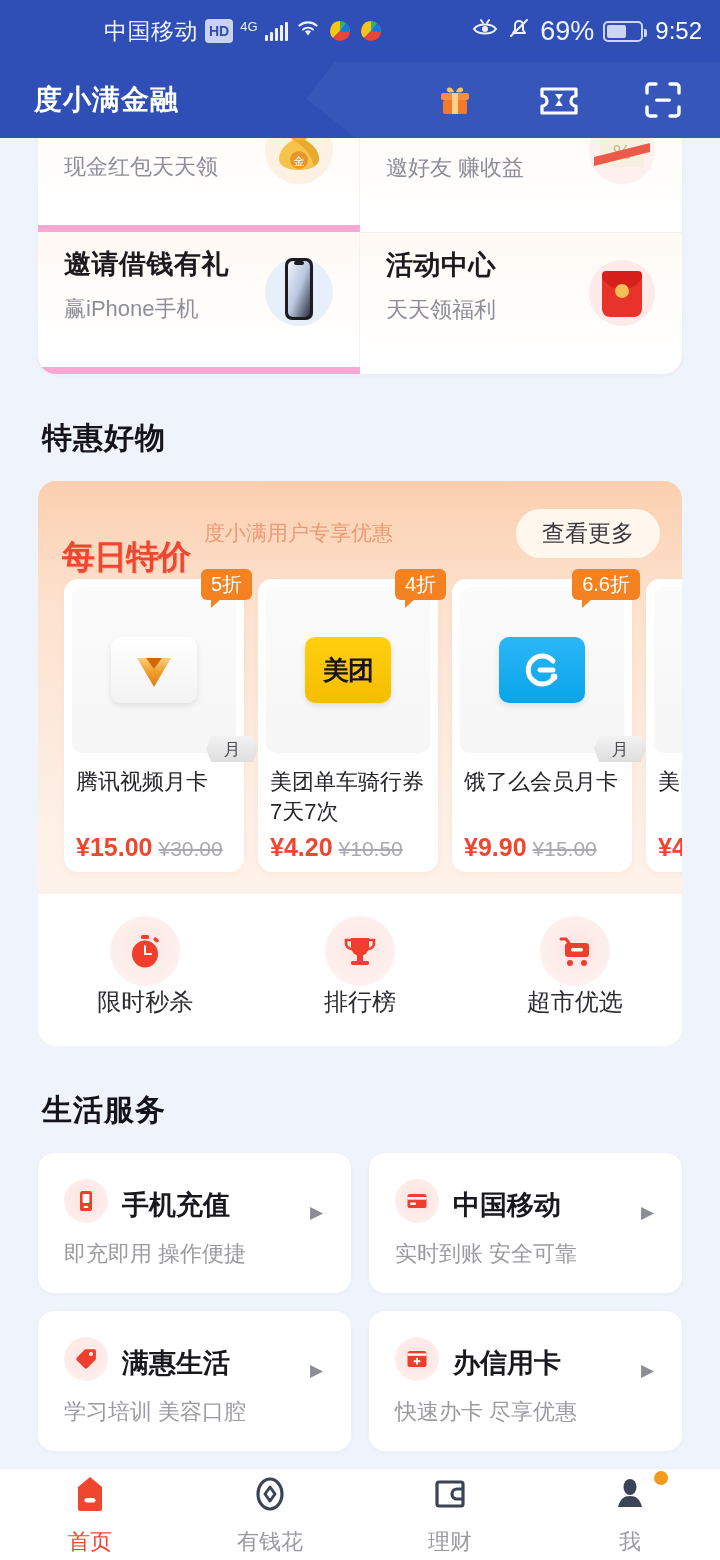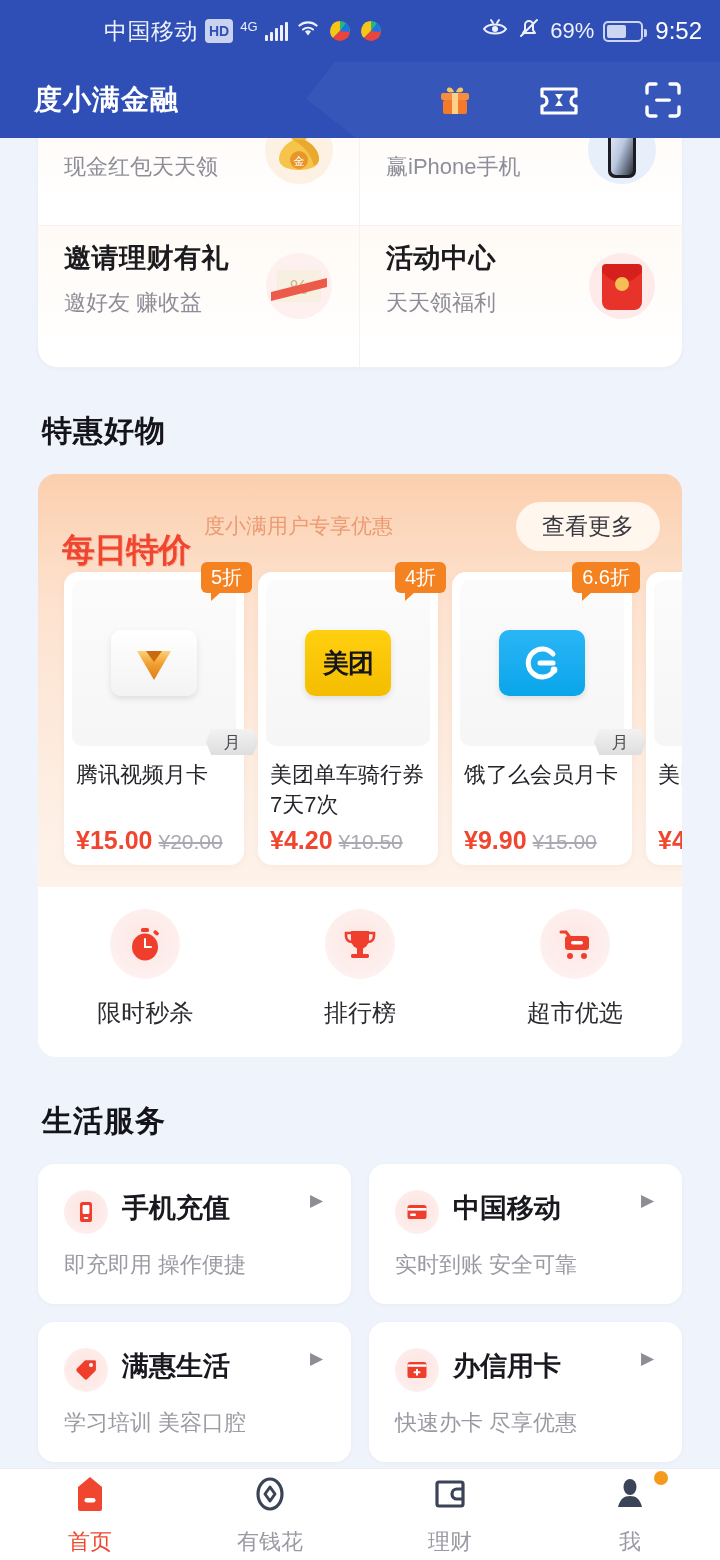--- a/index.html
+++ b/index.html
@@ -32,21 +32,21 @@
   .bars i:nth-child(1){height:6px}
   .bars i:nth-child(2){height:9px}
   .bars i:nth-child(3){height:13px}
   .bars i:nth-child(4){height:16px}
   .bars i:nth-child(5){height:19px}
   .dot-pair{ display:flex; gap:3px; }
   .sb-right{
     position:absolute; right:18px; top:0; height:62px;
     display:flex; align-items:center; gap:9px;
   }
-  .sb-pct{ font-size:22px; color:#eef1fb;}
+  .sb-pct{ font-size:27px; color:#eef1fb;}
   .sb-time{ font-size:24px; color:#ffffff; margin-left:3px;}
   .batt{
     width:40px; height:21px; border:2px solid #cdd6f0; border-radius:5px;
     position:relative; display:flex; align-items:center; padding:2px;
   }
   .batt::after{
     content:""; position:absolute; right:-6px; top:6px; width:3px; height:8px;
     background:#cdd6f0; border-radius:0 2px 2px 0;
   }
   .batt-fill{ width:60%; height:100%; background:#cdd6f0; border-radius:2px;}
@@ -148,35 +148,35 @@
     height:72px; overflow:hidden;
   }
   .pprice{ padding:8px 12px 0; display:flex; align-items:baseline; gap:6px;}
   .p-now{ font-size:25px; color:#f0462f; font-weight:bold;}
   .p-old{ font-size:21px; color:#a9a9b2; text-decoration:line-through;}
 
   .deal-foot{
     background:#fff; display:flex; padding:22px 0 28px;
     border-radius:0 0 18px 18px;
   }
-  .ficon{ flex:1; display:flex; flex-direction:column; align-items:center; gap:18px;}
+  .ficon{ flex:1; display:flex; flex-direction:column; align-items:center; }
   .fbubble{
     width:70px; height:70px; border-radius:50%;
     background:radial-gradient(circle at 50% 45%, #fde7e3 0%, #fdeeec 55%, #fff6f4 100%);
     display:flex; align-items:center; justify-content:center;
   }
   .flabel{ font-size:24px; color:#2b2b31;}
 
   
   .svc-grid{ margin:0 38px; display:grid; grid-template-columns:1fr 1fr; gap:18px;}
   .svc{
     background:#fff; border-radius:16px; height:140px; padding:26px 22px 0 26px;
     position:relative; box-shadow:0 1px 4px rgba(40,60,120,.04);
   }
-  .svc-top{ display:flex; align-items:flex-start;}
+  .svc-top{ display:flex; align-items:flex-end;}
   .svc-ic{
     width:44px; height:44px; border-radius:50%;
     background:radial-gradient(circle at 50% 45%, #fde4e0 0%, #fdecea 60%, #fff4f2 100%);
     display:flex; align-items:center; justify-content:center; margin-right:14px;
   }
   .svc-title{ font-size:27px; font-weight:bold; color:#18181e;}
   .svc-arrow{ margin-left:auto; color:#8d8d96; font-size:17px; padding-right:6px;}
   .svc-sub{ font-size:22px; color:#9a9aa3; margin-top:16px;}
 
   
@@ -288,52 +288,52 @@
       <div class="gc-sub">现金红包天天领</div>
       <span class="gc-art">
         <svg width="84" height="84" viewBox="0 0 84 84">
           <ellipse cx="42" cy="42" rx="34" ry="34" fill="#fdf1e3"></ellipse>
           <path d="M30 26h24l-6 6H36z" fill="#f2b53c"></path>
           <path d="M36 32h12c9 5 14 12 14 19 0 7-8 11-20 11s-20-4-20-11c0-7 5-14 14-19z" fill="#f6c44b"></path>
           <path d="M36 32h12c9 5 14 12 14 19 0 3-2 5-5 7-3-12-11-21-21-26z" fill="#e9a92e"></path>
           <circle cx="42" cy="52" r="9" fill="#e8952a"></circle>
           <text x="42" y="57" font-size="11" fill="#fff" text-anchor="middle" font-family="DejaVu Sans">金</text>
           <path d="M26 30l-6-7 12 2zM58 30l6-7-12 2z" fill="#e0503a"></path>
+        </svg>
+      </span>
+    </div>
+    <div class="gcell r2">
+      <div class="gc-title">邀请理财有礼</div>
+      <div class="gc-sub">邀好友 赚收益</div>
+      <span class="gc-art">
+        <svg width="84" height="84" viewBox="0 0 84 84">
+          <ellipse cx="42" cy="42" rx="33" ry="33" fill="#fdf0ee"></ellipse>
+          <rect x="20" y="26" width="44" height="32" rx="4" fill="#f6eedd"></rect>
+          <path d="M20 38a5 5 0 010 8v12h44V46a5 5 0 010-8V26H20z" fill="#f7f0e0"></path>
+          <text x="42" y="50" font-size="20" fill="#cbb88d" text-anchor="middle" font-family="DejaVu Sans">%</text>
+          <path d="M14 48l56-14v9L14 57z" fill="#ec5b4a"></path>
         </svg>
       </span>
     </div>
     <div class="gcell">
       <div class="gc-title">邀请借钱有礼</div>
       <div class="gc-sub">赢iPhone手机</div>
       <span class="gc-art">
         <svg width="84" height="84" viewBox="0 0 84 84">
           <ellipse cx="42" cy="42" rx="34" ry="34" fill="#e7effb"></ellipse>
           <rect x="28" y="8" width="28" height="62" rx="7" fill="#1c1c22"></rect>
           <rect x="31" y="11" width="22" height="56" rx="5" fill="url(#pg)"></rect>
           <defs>
               <linearGradient id="pg" x1="0" y1="0" x2="1" y2="1">
             <stop offset="0" stop-color="#f2f4f8"></stop>
                 <stop offset=".5" stop-color="#b9c7e0"></stop>
                 <stop offset="1" stop-color="#2a2f3a"></stop>
           </linearGradient>
             </defs>
           <rect x="37" y="11" width="10" height="4" rx="2" fill="#1c1c22"></rect>
-        </svg>
-      </span>
-    </div>
-    <div class="gcell r2">
-      <div class="gc-title">邀请理财有礼</div>
-      <div class="gc-sub">邀好友 赚收益</div>
-      <span class="gc-art">
-        <svg width="84" height="84" viewBox="0 0 84 84">
-          <ellipse cx="42" cy="42" rx="33" ry="33" fill="#fdf0ee"></ellipse>
-          <rect x="20" y="26" width="44" height="32" rx="4" fill="#f6eedd"></rect>
-          <path d="M20 38a5 5 0 010 8v12h44V46a5 5 0 010-8V26H20z" fill="#f7f0e0"></path>
-          <text x="42" y="50" font-size="20" fill="#cbb88d" text-anchor="middle" font-family="DejaVu Sans">%</text>
-          <path d="M14 48l56-14v9L14 57z" fill="#ec5b4a"></path>
         </svg>
       </span>
     </div>
     <div class="gcell r2">
       <div class="gc-title">活动中心</div>
       <div class="gc-sub">天天领福利</div>
       <span class="gc-art">
         <svg width="84" height="84" viewBox="0 0 84 84">
           <ellipse cx="42" cy="42" rx="33" ry="33" fill="#fdeae9"></ellipse>
           <rect x="22" y="20" width="40" height="46" rx="8" fill="#e8332a"></rect>
@@ -369,21 +369,21 @@
                 </defs>
               <path d="M8 13h34L25 42z" fill="url(#tv)"></path>
               <path d="M17 13h16l-8 11z" fill="#c96a0e"></path>
             </svg>
           </span>
           <span class="mtag">月</span>
         </div>
         <div class="pname">腾讯视频月卡</div>
         <div class="pprice">
           <span class="p-now">¥15.00</span>
-          <span class="p-old">¥20.00</span>
+          <span class="p-old">¥30.00</span>
         </div>
       </div>
 
       <div class="pcard">
         <span class="pbadge">4折</span>
         <div class="pimg">
           <span class="logo-tile meituan">
             <span class="mt-text">美团</span>
           </span>
         </div>

